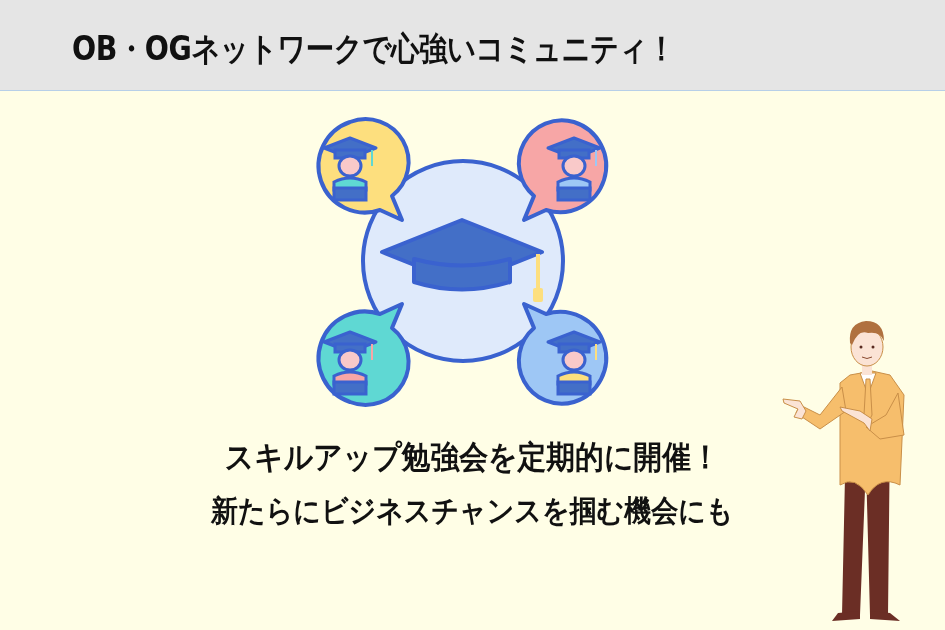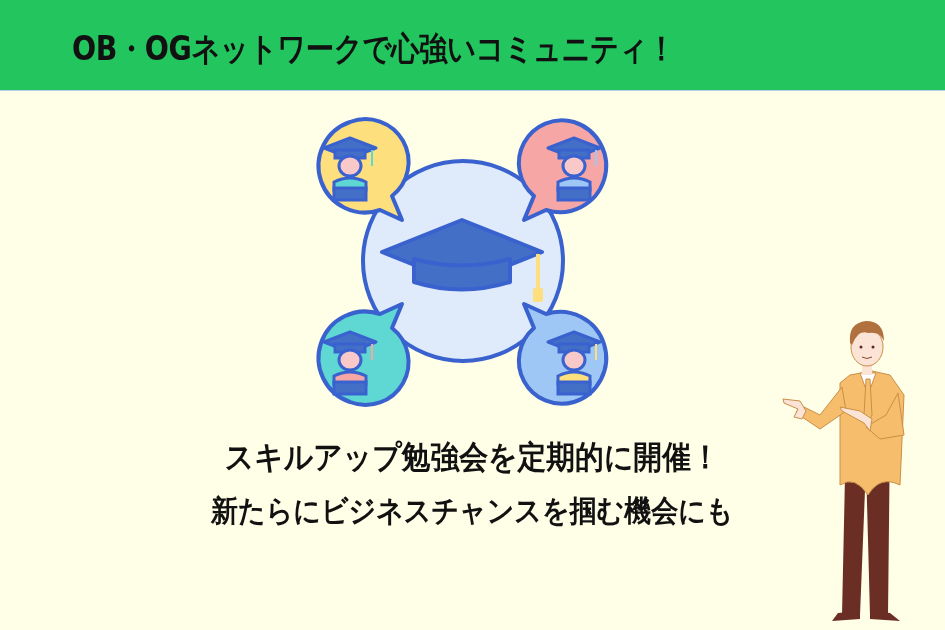--- a/index.html
+++ b/index.html
@@ -4,21 +4,21 @@
   <style>
     * { margin: 0; padding: 0; box-sizing: border-box; }
     html, body { width: 945px; height: 630px; overflow: hidden; }
     body {
       background: #fffee6;
       font-family: "DejaVu Sans", "Liberation Sans", sans-serif;
       position: relative;
     }
     .header {
       position: absolute; left: 0; top: 0; width: 945px; height: 91px;
-      background: #22c55e;
+      background: #e5e5e5;
       border-bottom: 1px solid #b7cfe8;
     }
     .header-title {
       position: absolute; left: 72px; top: 27px;
       font-size: 33px; font-weight: bold; color: #111;
       letter-spacing: -0.5px; white-space: nowrap;
       transform: scaleX(0.86); transform-origin: left top;
     }
     .network-illustration { position: absolute; left: 300px; top: 112px; width: 330px; height: 300px; }
     .caption-1 {

